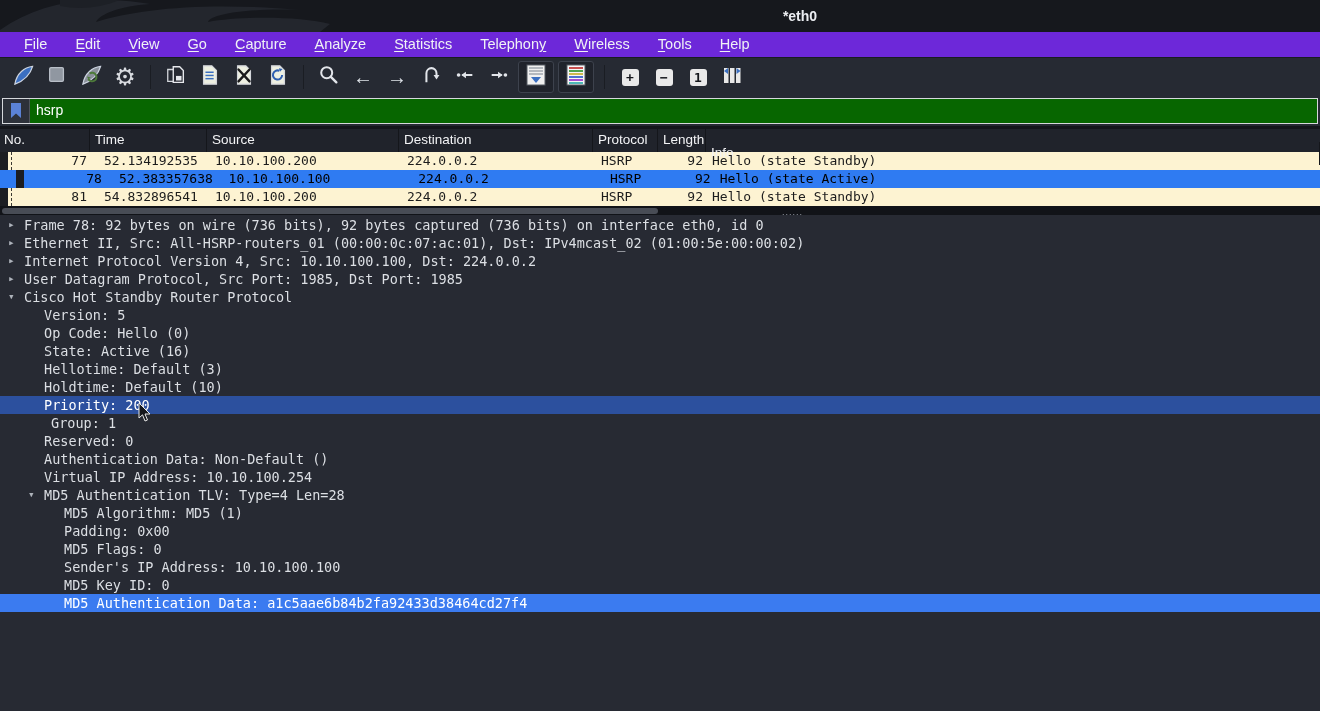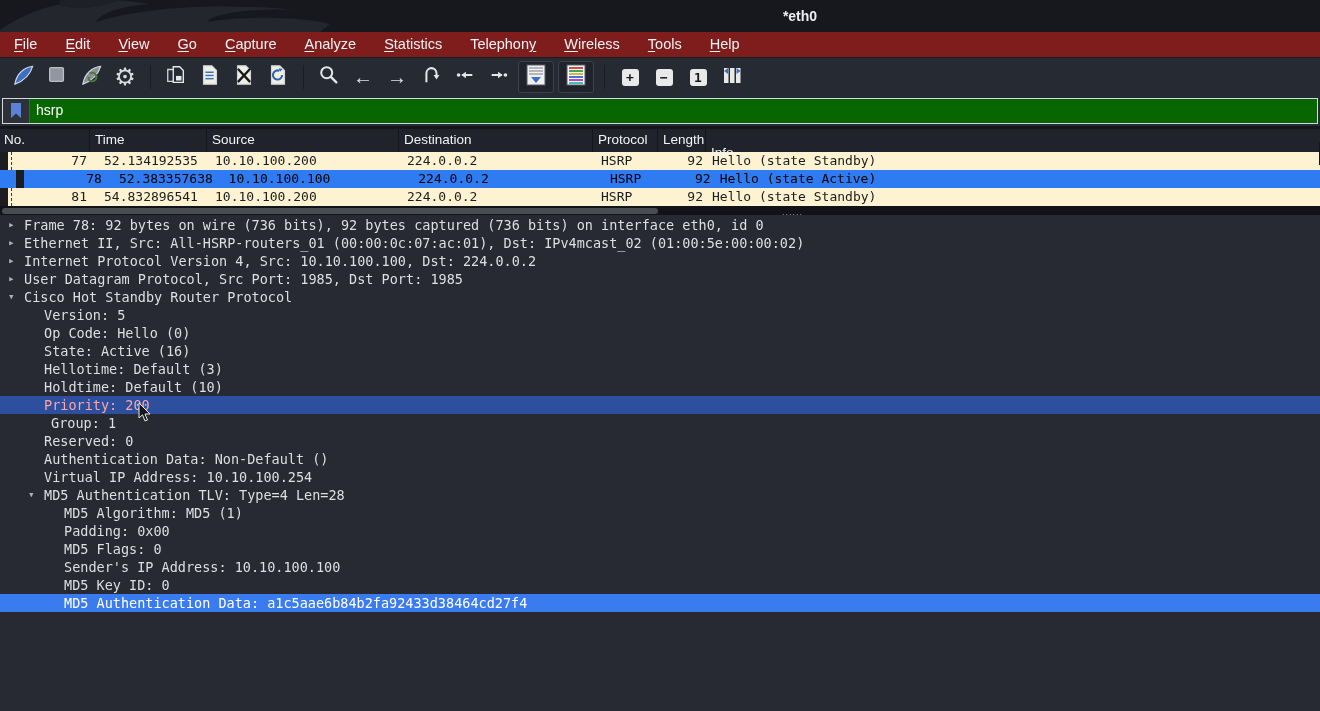--- a/index.html
+++ b/index.html
@@ -7,22 +7,22 @@
        font-family:"Liberation Sans",sans-serif;color:#e8eaee;
        background:#272a33;user-select:none;}
 
   
   #titlebar{position:absolute;left:0;top:0;width:1320px;height:32px;background:#16181d;overflow:hidden;}
   #titlebar .dragon{position:absolute;left:0;top:0;}
   #window-title{position:absolute;left:740px;top:0;width:120px;height:32px;line-height:32px;
                 text-align:center;font-size:14px;font-weight:bold;color:#eceef2;}
 
   
-  #menubar{position:absolute;left:0;top:32px;width:1320px;height:26px;background:#7f1d1d;
-           display:flex;padding-left:0;box-sizing:border-box;
+  #menubar{position:absolute;left:0;top:32px;width:1320px;height:26px;background:#6d28d9;
+           display:flex;padding-left:10px;box-sizing:border-box;
            border-bottom:1px solid #191c21;}
   .menu-item{padding:0 14px;font-size:14.5px;color:#f0f2f5;line-height:25px;cursor:default;}
   .menu-item u{text-decoration:underline;text-underline-offset:2px;}
 
   
   #toolbar{position:absolute;left:0;top:58px;width:1320px;height:38px;background:#262a33;
            display:flex;align-items:center;padding-left:6px;box-sizing:border-box;}
   .tb-btn{width:30px;height:30px;margin:0 2px;display:flex;align-items:center;justify-content:center;
           border-radius:3px;}
   .tb-btn.boxed{border:1px solid #3d424d;background:#20232b;width:34px;}
@@ -60,21 +60,21 @@
   #pkt-hscroll .handle{position:absolute;left:2px;top:2px;width:656px;height:6px;border-radius:3px;background:#484c55;}
   #splitter-dots{position:absolute;left:782px;top:1px;color:#9aa0a8;font-size:9px;letter-spacing:1px;}
 
   
   #details{position:absolute;left:0;top:215px;width:1320px;height:496px;background:#272a33;
            font-family:"DejaVu Sans Mono",monospace;font-size:13.5px;color:#dcdfe4;padding-top:1px;}
   .dline{height:18px;line-height:18px;white-space:nowrap;position:relative;}
   .dline .txt{position:absolute;top:0;}
   .dline .exp{position:absolute;top:0;color:#aeb3bb;font-size:11px;}
   .dline.hl-primary{background:#3b7bf0;color:#ffffff;}
-  .dline.hl-secondary{background:#2c509e;color:#fca5a5;}
+  .dline.hl-secondary{background:#2c509e;color:#ffffff;}
 
   #cursor{position:absolute;left:138px;top:403px;z-index:50;}
 </style>
 </head>
 <body>
 
 <div id="app">
 
   <div id="titlebar">
     <svg class="dragon" width="460" height="32" viewBox="0 0 460 32">

